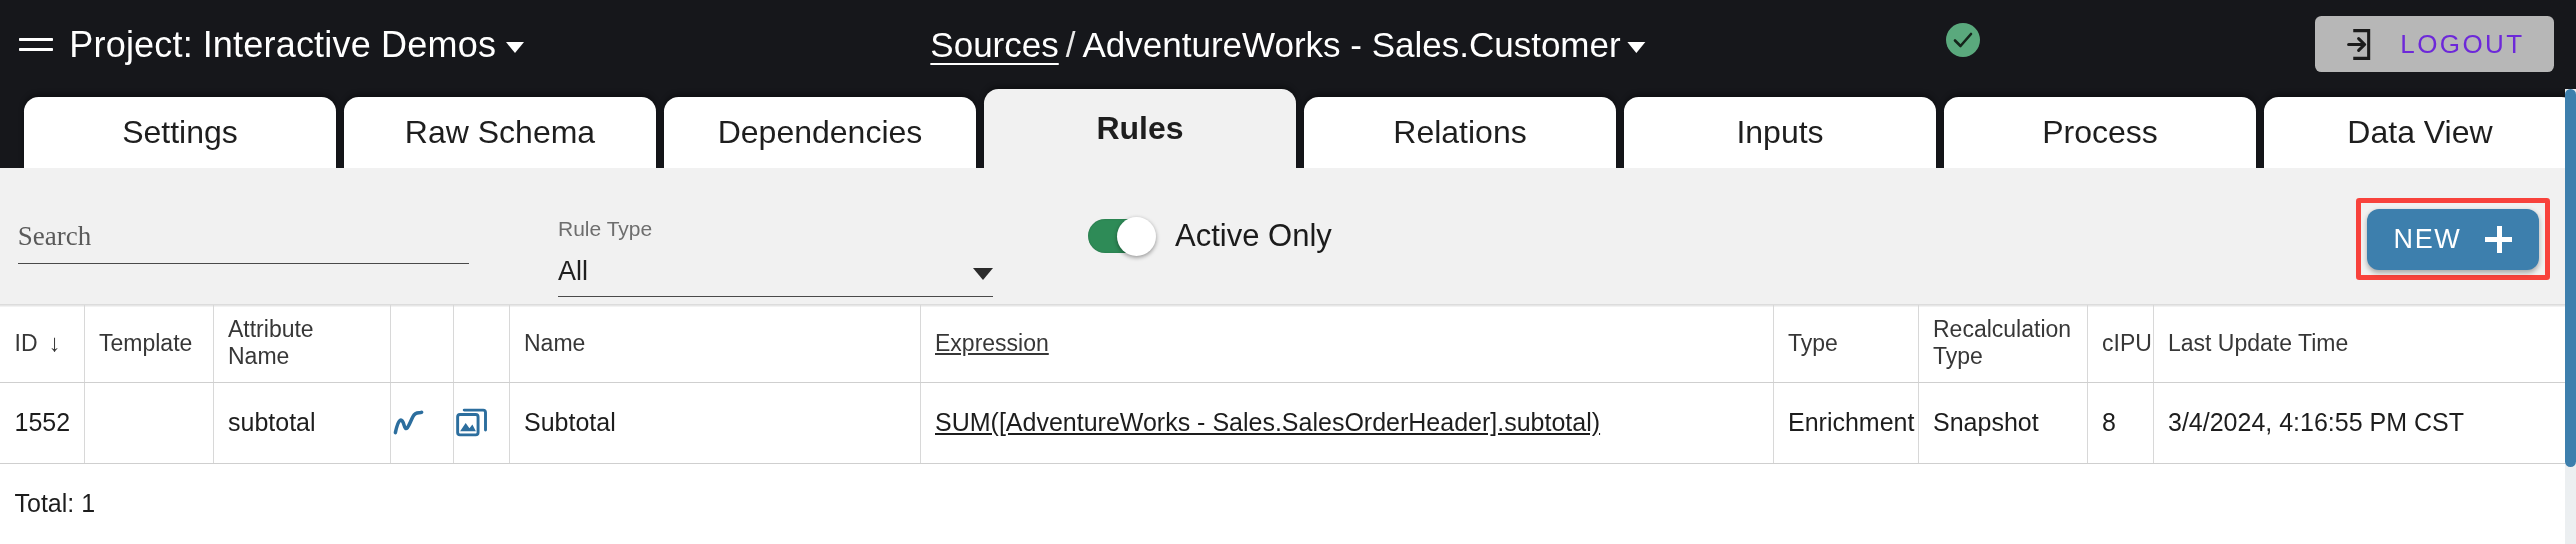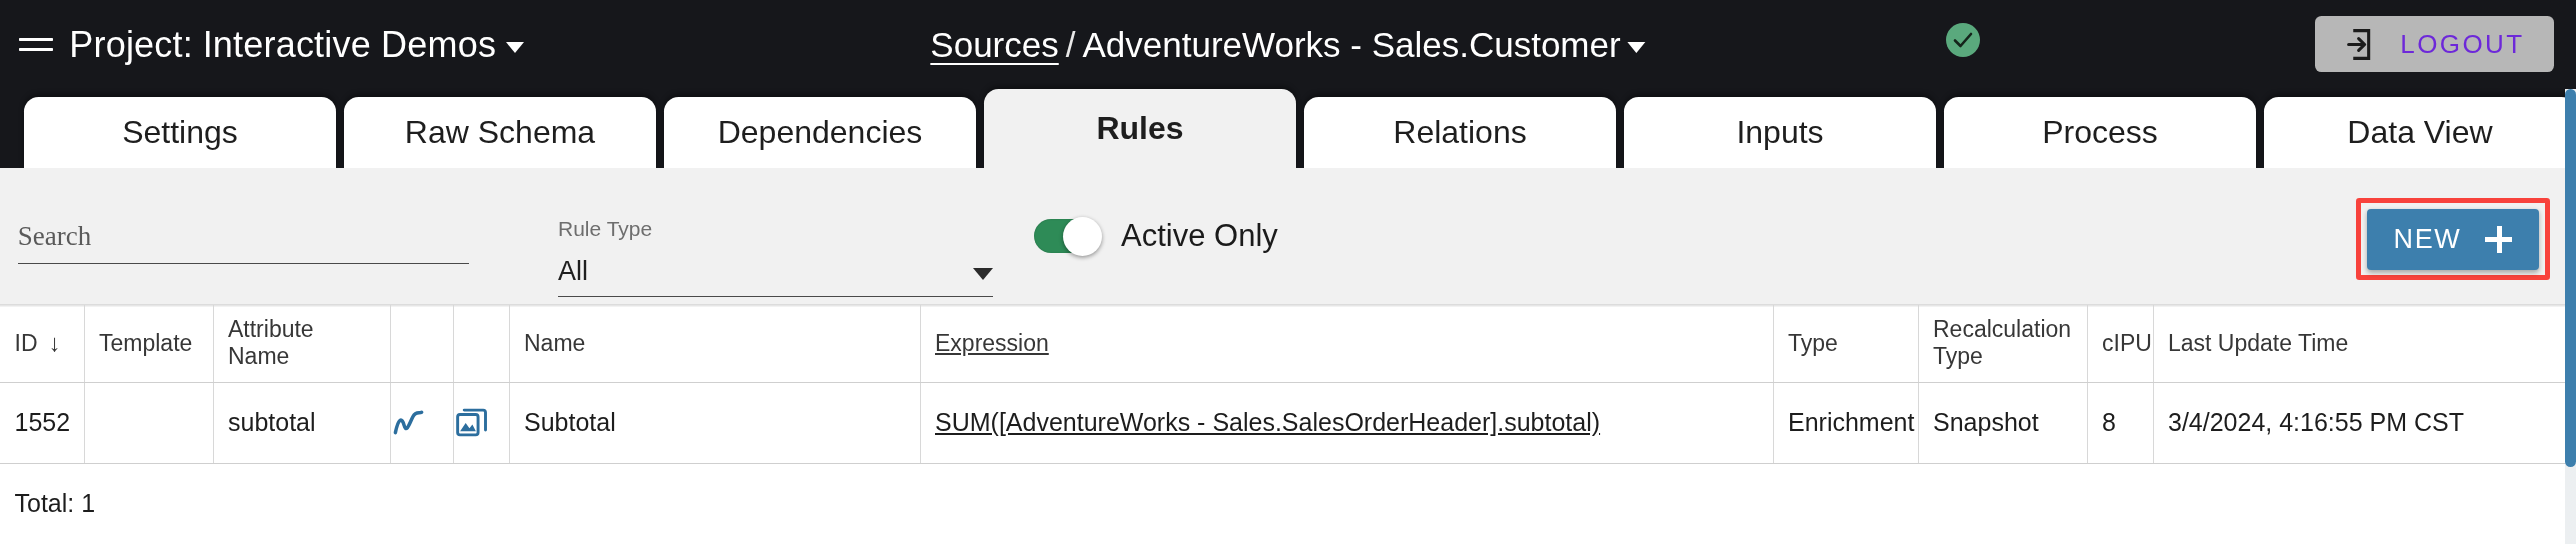--- a/index.html
+++ b/index.html
@@ -186,21 +186,21 @@
   .select-caret {
     width: 0; height: 0;
     border-left: 10.5px solid transparent;
     border-right: 10.5px solid transparent;
     border-top: 12px solid #2b2b2b;
     margin-bottom: 6.4px;
   }
 
   .toggle-wrap {
     position: absolute;
-    left: 1034px;
+    left: 1088px;
     top: 50px;
     display: flex;
     align-items: center;
     gap: 21px;
     cursor: pointer;
   }
   .switch {
     width: 66px; height: 34px;
     background: #2e8b57;
     border-radius: 19.3px;
@@ -224,21 +224,21 @@
     border: 5.6px solid #f8423c;
     border-radius: 3.2px;
     padding: 5.6px;
   }
   .new-btn {
     height: 61px;
     min-width: 161px;
     background: #3d7fad;
     color: #ffffff;
     border: none;
-    border-radius: 4px;
+    border-radius: 12px;
     font-family: "Liberation Sans", sans-serif;
     font-size: 27px;
     letter-spacing: 1.6px;
     display: flex;
     align-items: center;
     justify-content: center;
     gap: 24px;
     cursor: pointer;
     padding: 0 27px;
     box-shadow: 0 2.4px 4.8px rgba(0,0,0,.3);

